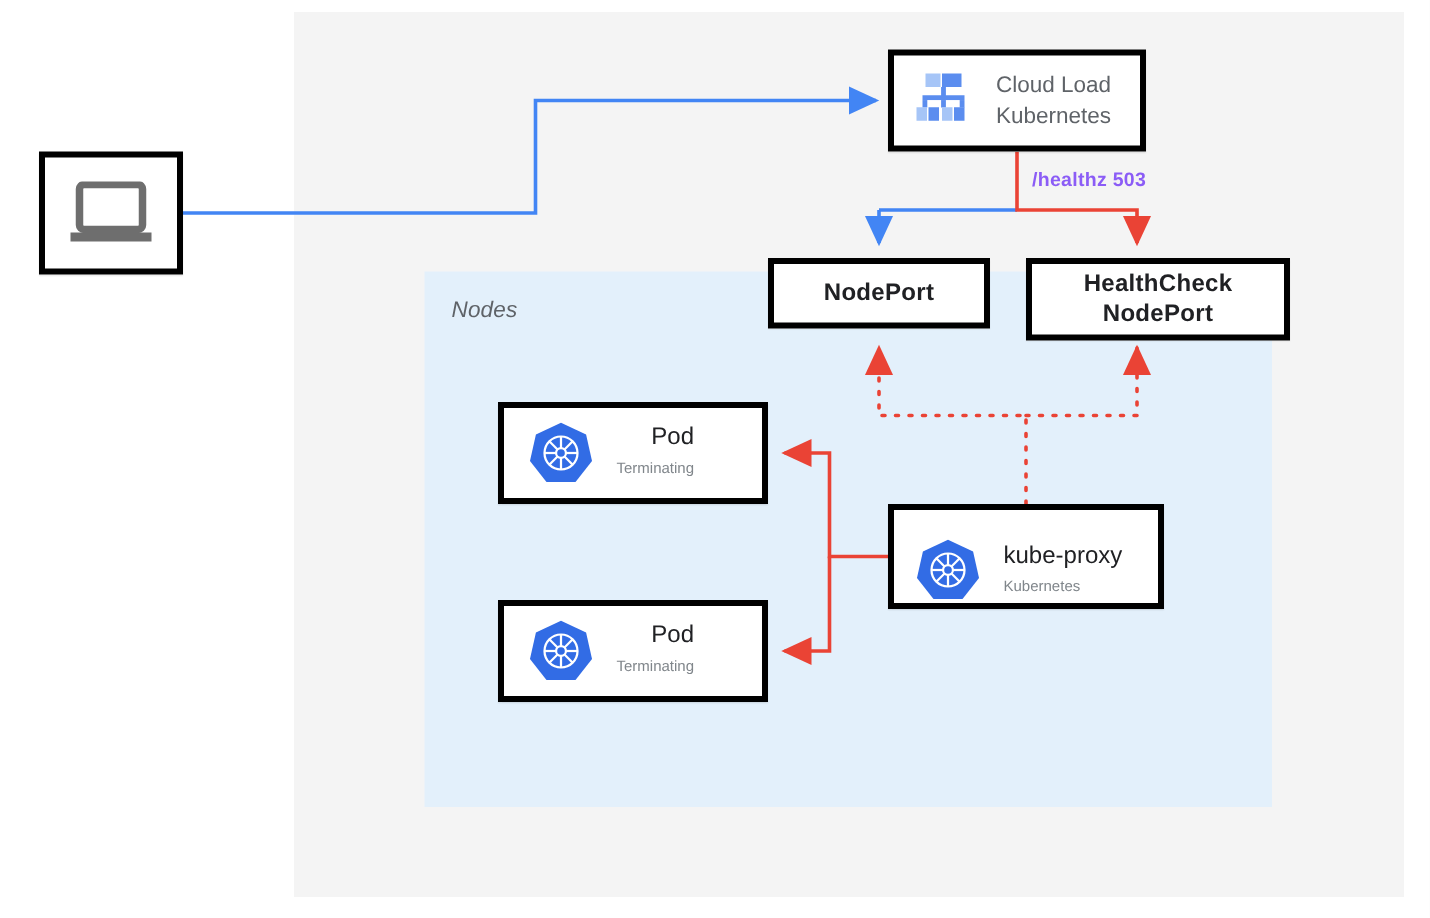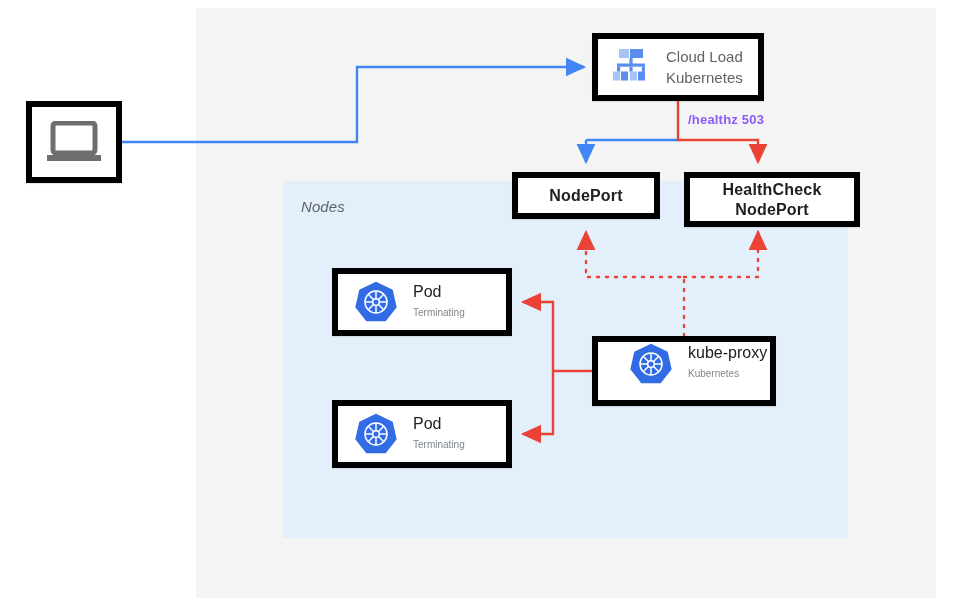--- a/index.html
+++ b/index.html
@@ -38,21 +38,21 @@
     left: 301px;
     top: 198px;
     font-size: 15px;
     color: #5f6368;
     letter-spacing: 0.1px;
     font-style: italic;
   }
   .box {
     position: absolute;
     background: #ffffff;
-    border: 6px solid #000000;
+    border: 4px solid #000000;
     box-sizing: border-box;
     box-shadow: 0 1px 1px rgba(0,0,0,0.09);
   }
   .client-box {
     left: 26px;
     top: 101px;
     width: 96px;
     height: 82px;
     display: flex;
     align-items: center;
@@ -106,31 +106,32 @@
     line-height: 20px;
     letter-spacing: 0.2px;
   }
   .pod-box {
     left: 332px;
     width: 180px;
     height: 68px;
     display: flex;
     align-items: center;
     padding-left: 16px;
+    text-align: right;
   }
   .pod-box-1 { top: 268px; }
   .pod-box-2 { top: 400px; }
   .proxy-box {
     left: 592px;
     top: 336px;
     width: 184px;
     height: 70px;
     display: flex;
-    align-items: flex-start;
-    padding-left: 31px;
+    align-items: flex-end;
+    padding-left: 14px;
   }
   .k8s-icon { display:block; flex: none; }
   .box-text { margin-left: 15px; }
   .box-text .title {
     font-size: 16px;
     color: #202124;
     line-height: 21px;
   }
   .box-text .sub {
     font-size: 10px;

